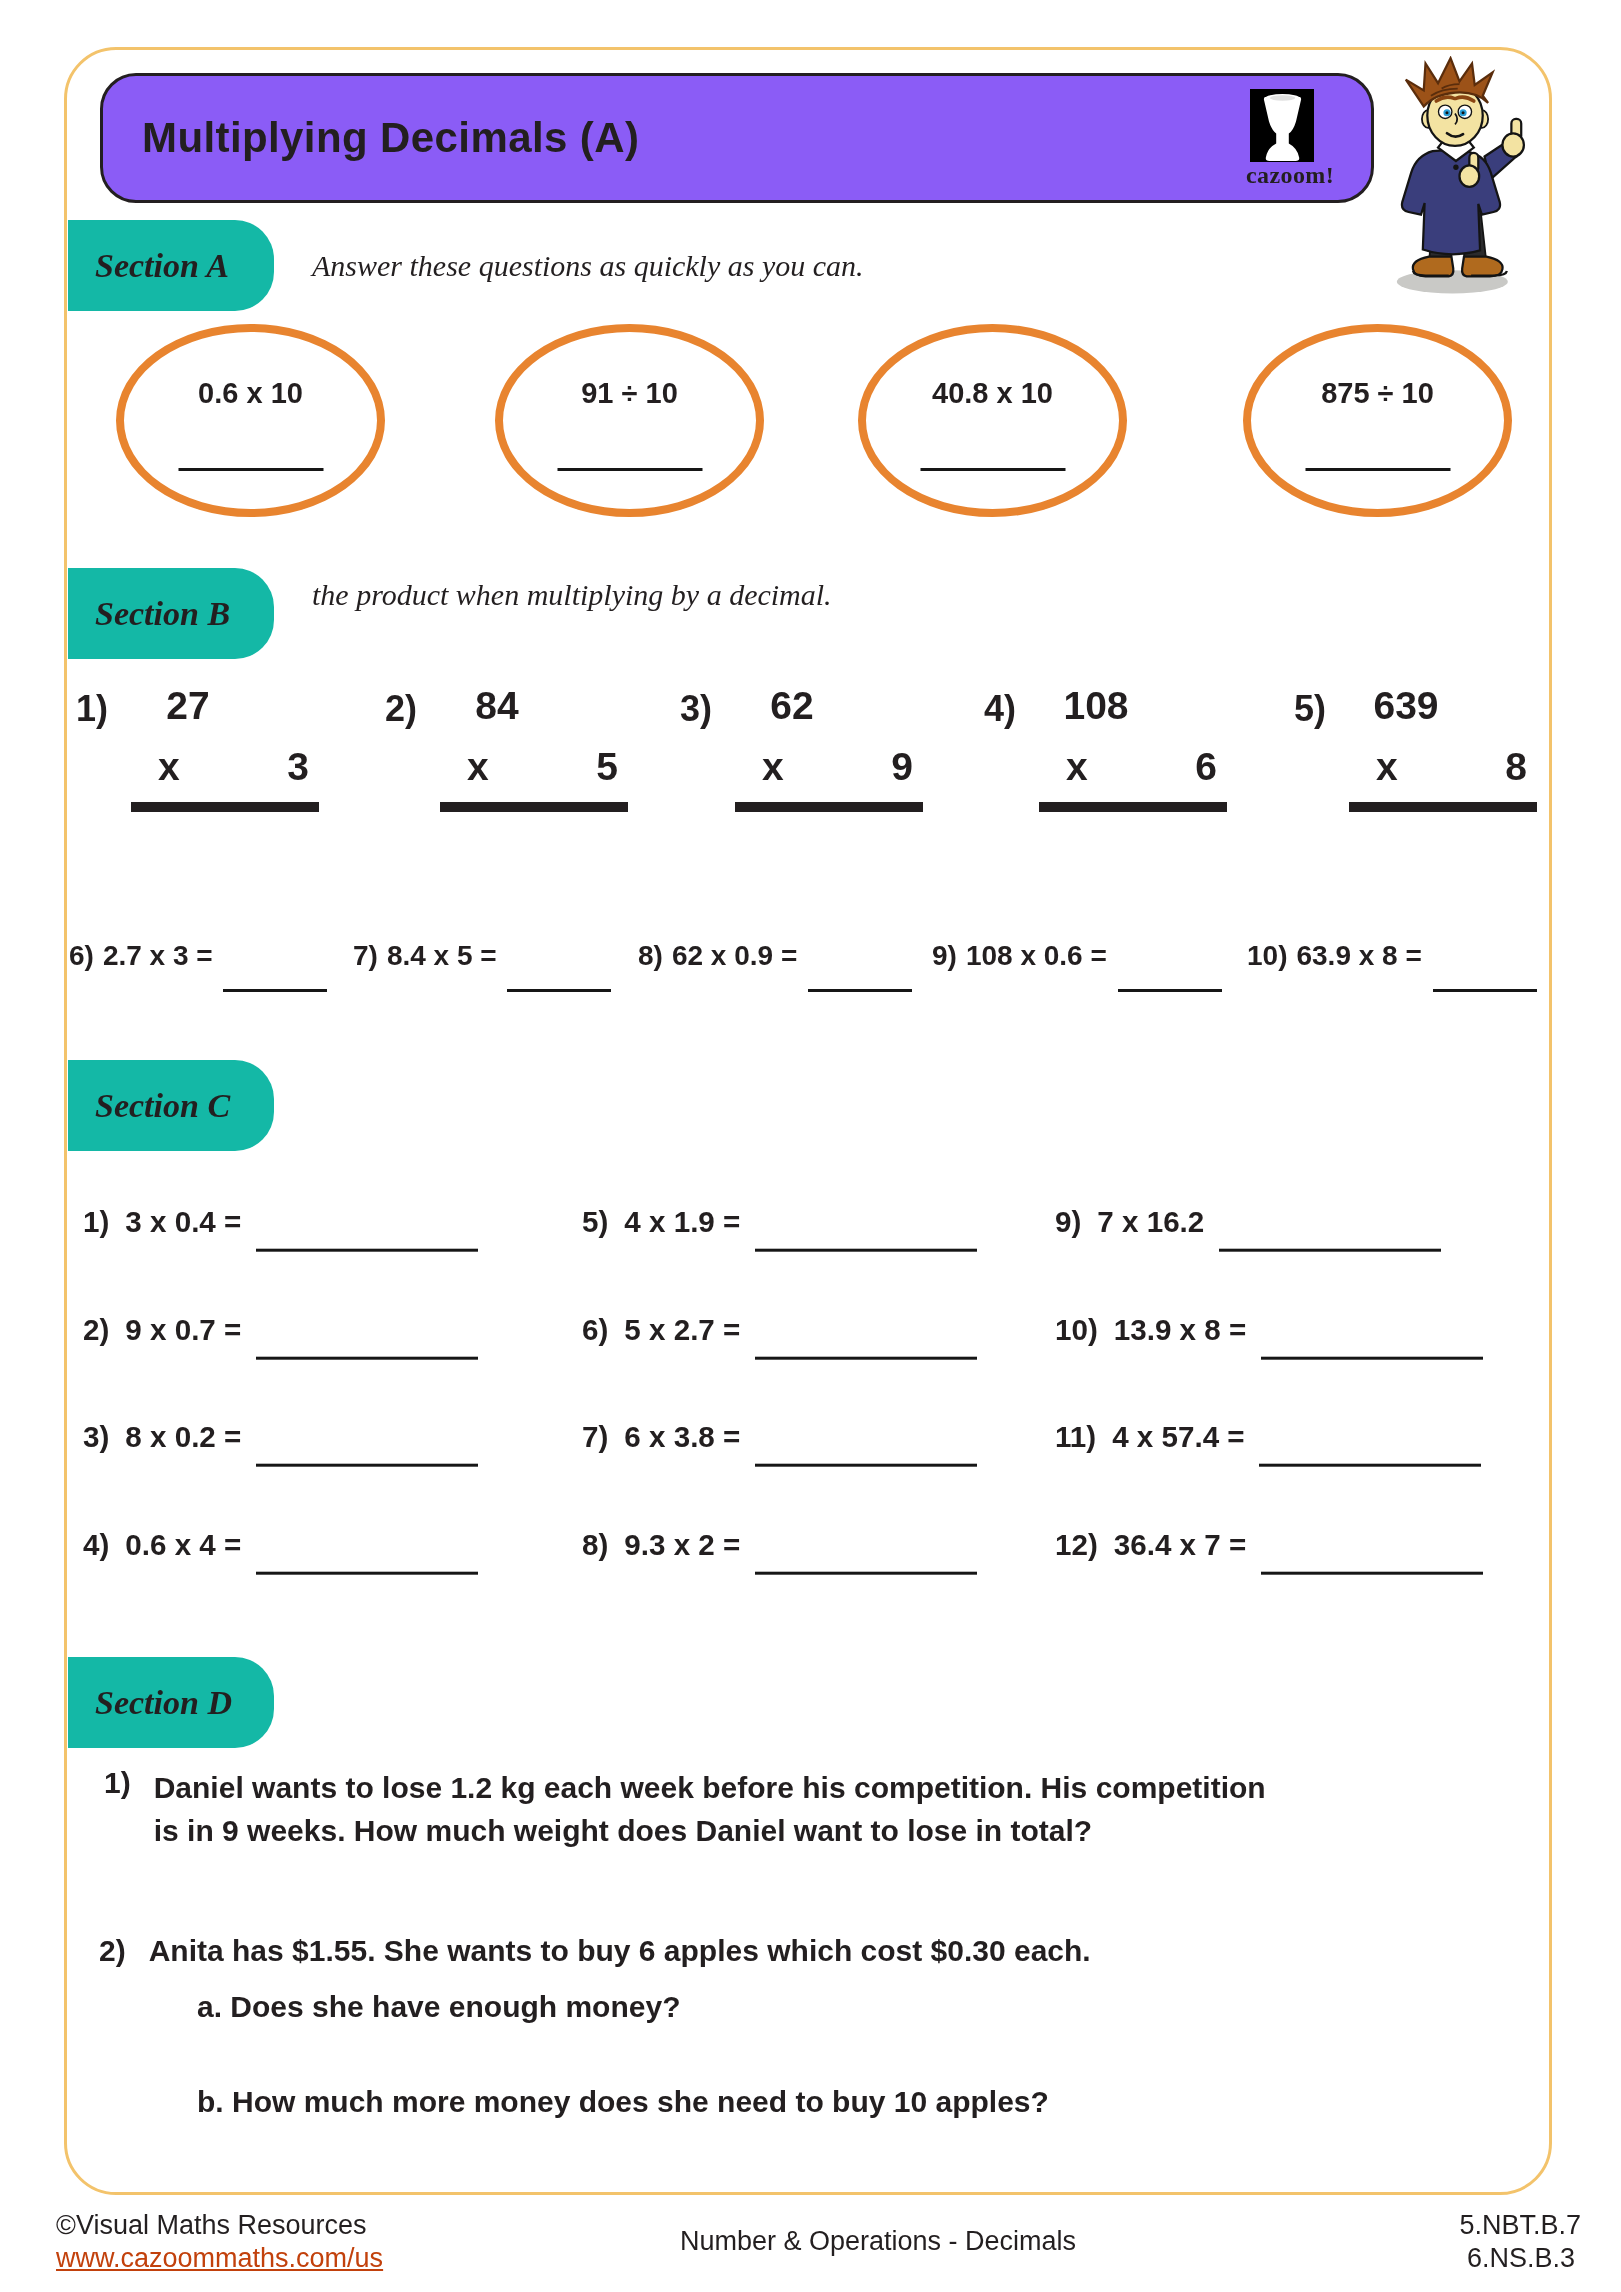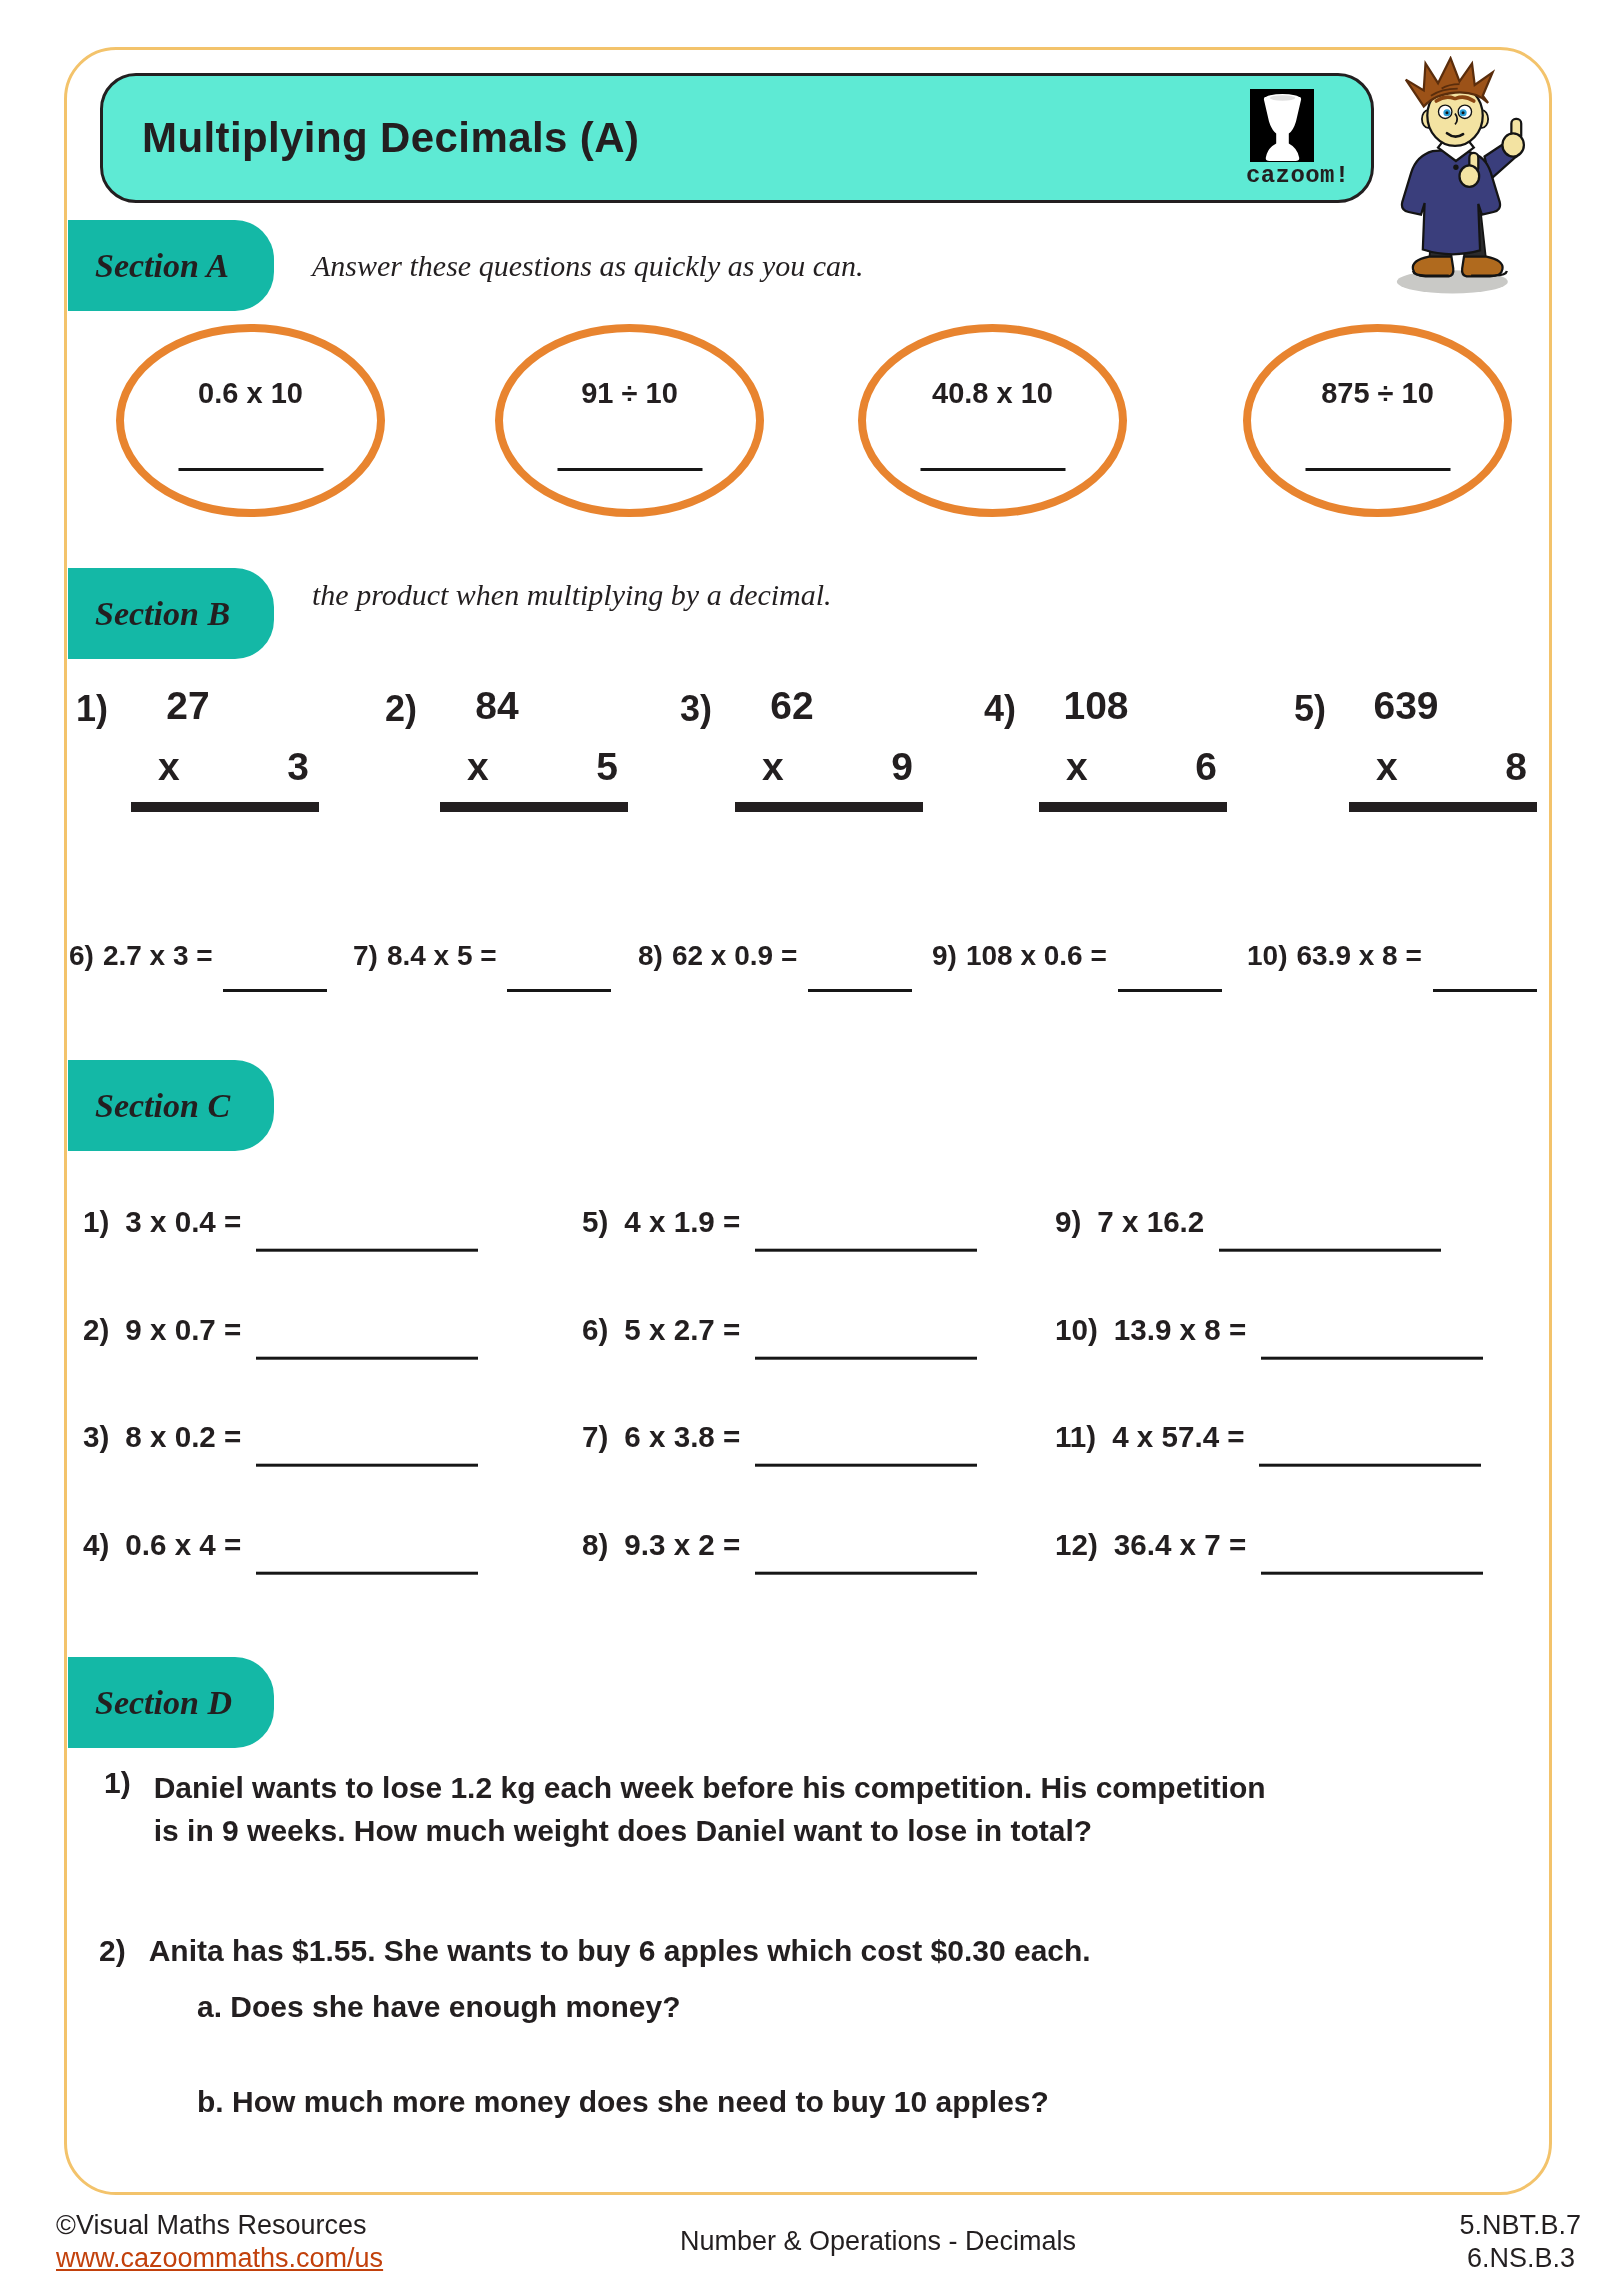--- a/index.html
+++ b/index.html
@@ -7,28 +7,28 @@
     width:1622px;height:2293px;position:relative;background:#ffffff;
     font-family:"Liberation Sans", sans-serif;color:#231F20;overflow:hidden;
   }
   .page-border{
     position:absolute;left:64px;top:47px;width:1488px;height:2148px;
     border:3.6px solid #F3C36B;border-radius:52px;box-sizing:border-box;
   }
   
   .title-box{
     position:absolute;left:100px;top:73px;width:1274px;height:130px;
-    background:#5eead4;border:3.6px solid #231F20;border-radius:36px;box-sizing:border-box;
+    background:#8b5cf6;border:3.6px solid #231F20;border-radius:36px;box-sizing:border-box;
   }
   .title-text{
     position:absolute;left:39px;top:38px;font-size:42px;font-weight:bold;letter-spacing:0.4px;
   }
   .logo{position:absolute;left:1143px;top:12.5px;width:72px;text-align:center;}
   .logo-square{width:64px;height:73px;background:#000;margin:0 auto;display:flex;align-items:center;justify-content:center;}
-  .logo-word{font-family:Liberation Mono, monospace;font-weight:bold;font-size:24px;margin-top:0.9px;letter-spacing:0.4px;}
+  .logo-word{font-family:Liberation Serif, serif;font-weight:bold;font-size:24px;margin-top:0.9px;letter-spacing:0.4px;}
   
   .character{position:absolute;left:1379px;top:56px;}
   
   .tab{
     position:absolute;left:68px;width:206px;height:91px;background:#14b8a6;
     border-radius:0 39px 39px 0;display:flex;align-items:center;box-sizing:border-box;padding-left:27px;
     font-family:"Liberation Serif", serif;font-style:italic;font-weight:bold;font-size:34px;
   }
   .tab-a{top:220px;} .tab-b{top:568px;} .tab-c{top:1060px;} .tab-d{top:1657px;}
   .instr{

